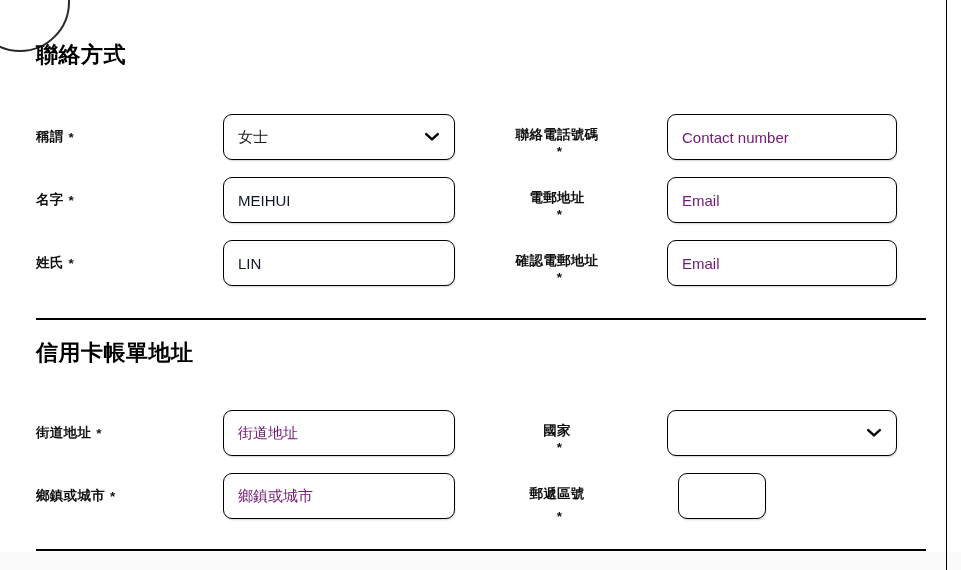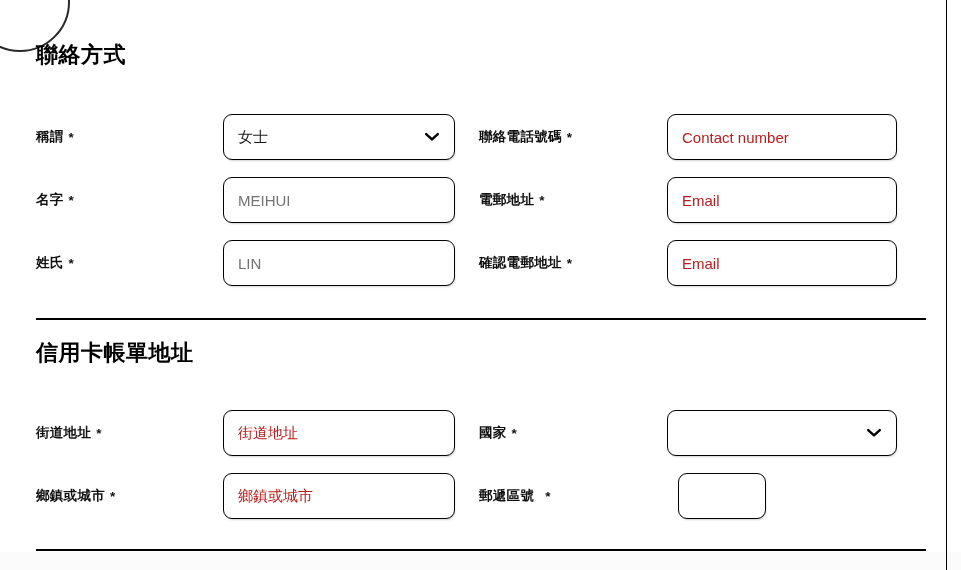--- a/index.html
+++ b/index.html
@@ -115,24 +115,24 @@
     font-size: 15px;
     color: #1a1a1a;
     padding: 0 14px;
     display: flex;
     align-items: center;
     box-shadow: 1px 2px 2px -1px rgba(0,0,0,0.18);
     outline: none;
   }
 
   .control-box.text-value {
-    color: #737373;
+    color: #0f172a;
   }
   .control-box.placeholder-value .ph {
-    color: #b91c1c;
+    color: #701a75;
   }
 
   .select-box {
     justify-content: space-between;
   }
   .select-box .sel-text {
     flex: 1 1 auto;
     overflow: hidden;
     white-space: nowrap;
   }
@@ -142,21 +142,21 @@
     width: 16px;
     height: 16px;
     margin-left: 8px;
     display: inline-block;
   }
   .chevron svg { display: block; }
 
   
   .col-left-label  { left: 0px;   width: 180px; }
   .col-left-ctrl   { left: 187px; width: 232px; }
-  .col-right-label { left: 443px; width: 180px; }
+  .col-right-label { left: 431px; width: 180px; flex-direction: column; }
   .col-right-ctrl  { left: 631px; width: 230px; }
 
   .zip-select { width: 126px; }
   .zip-input  { width: 88px; margin-left: 11px; }
 </style>
 </head>
 <body>
 
 <div id="page-root">
 

